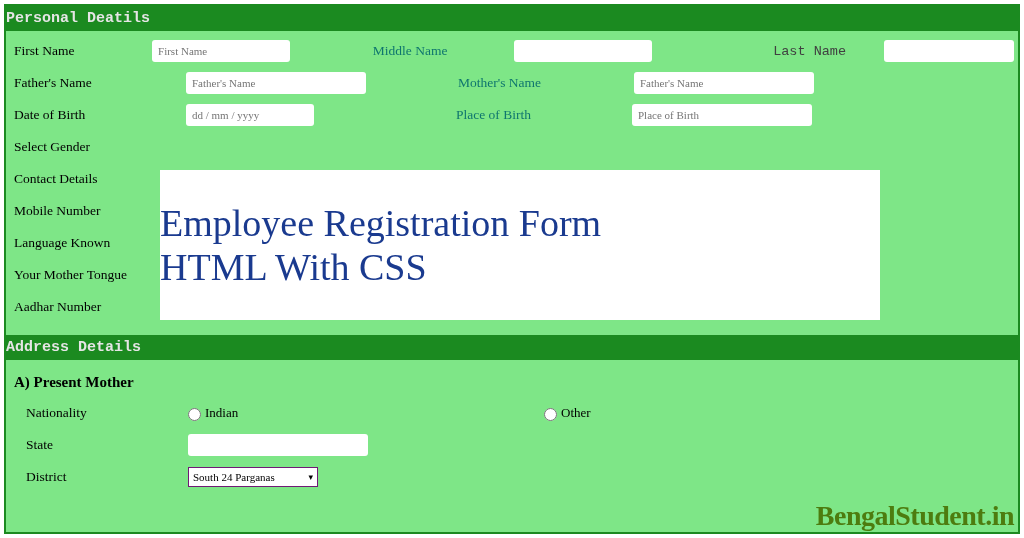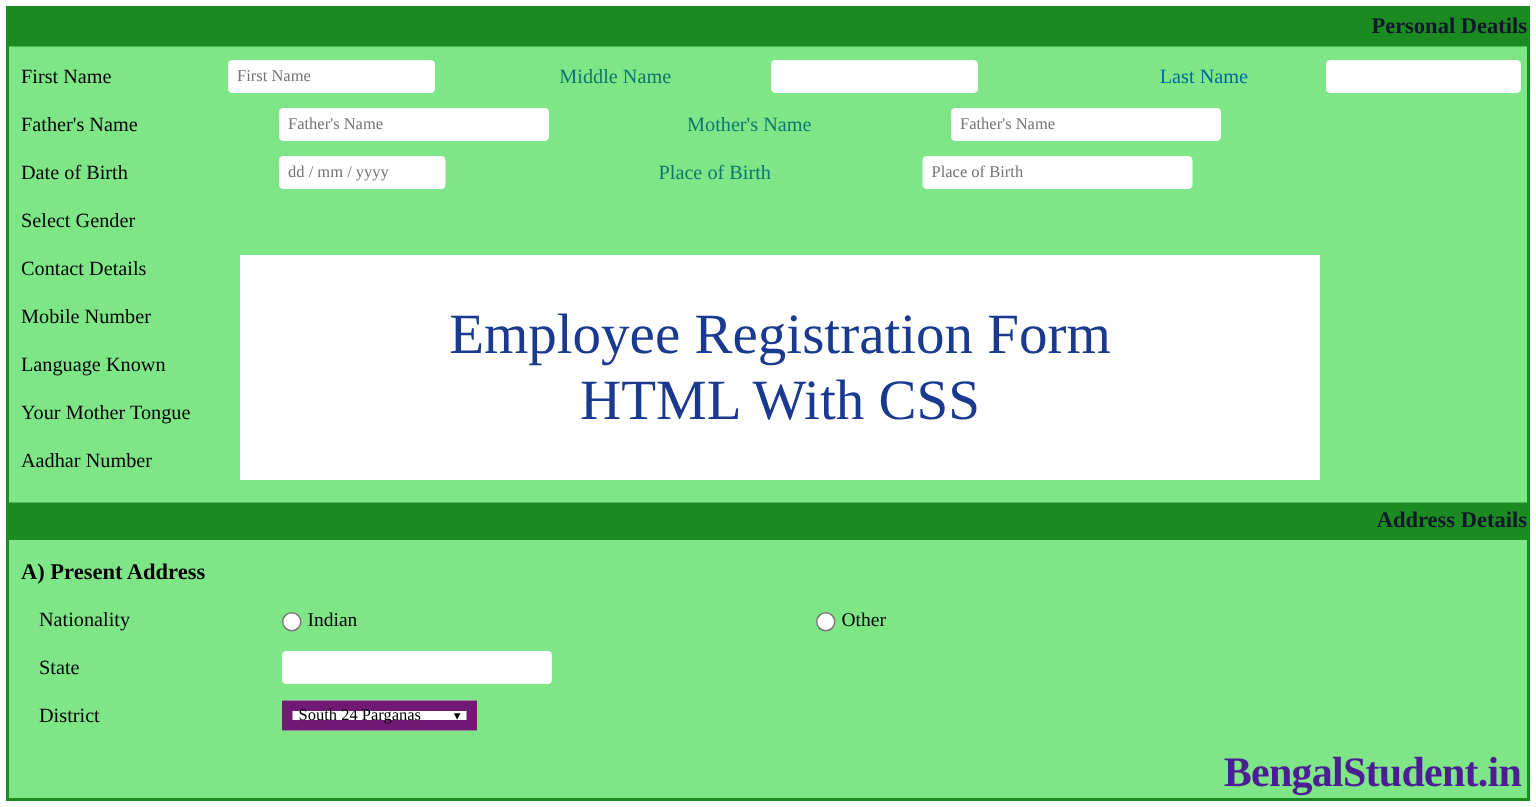--- a/index.html
+++ b/index.html
@@ -1,40 +1,40 @@
 <!DOCTYPE html>
 <html><head>
 <meta charset="utf-8">
 <style>
 * { box-sizing: border-box; margin: 0; padding: 0; }
 body { width: 1024px; height: 538px; background: #fff; font-family: "Comic Sans MS", cursive; position: relative; overflow: hidden; }
 .page { background: #7EE687; border: 2px solid #1B8A20; margin: 4px; min-height: 530px; }
-.section-header { background: #1B8A20; color: #0f172a; text-align: right; font-weight: bold; font-size: 15px; padding: 4px 0; }
+.section-header { background: #1B8A20; color: #e5e5e5; text-align: left; font-weight: bold; font-size: 15px; padding: 4px 0; font-family: Liberation Mono, monospace; }
 .content { padding: 8px 4px; }
 .row { display: flex; align-items: center; margin-bottom: 8px; min-height: 24px; gap: 26px; }
 .col-label { width: 150px; font-size: 13.5px; color: #000; padding-left: 4px; }
 .col-input { width: 180px; }
 .col-gap { width: 40px; }
 .col-label-2 { width: 150px; font-size: 13.5px; color: #0f766e; }
 .col-input-2 { width: 180px; }
 .col-gap-2 { width: 90px; }
-.col-label-3 { width: 110px; font-size: 13.5px; color: #0369a1; }
+.col-label-3 { width: 110px; font-size: 13.5px; color: #404040; font-family: Liberation Mono, monospace; }
 .col-input-3 { width: 170px; }
 input[type="text"] { width: 100%; height: 22px; border: none; border-radius: 3px; padding: 0 6px; font-size: 11px; color: #777; background: #fff; font-family: "Comic Sans MS", cursive; }
 input.spin { background: #fff; }
 .spinner-wrap { position: relative; width: 100%; }
 .spinner-btn { position: absolute; right: 1px; top: 1px; width: 14px; height: 20px; display: flex; flex-direction: column; font-size: 7px; line-height: 10px; text-align: center; color: #333; }
 .spinner-btn span { background: #eee; height: 10px; border: 1px solid #999; }
-.overlay { position: absolute; left: 160px; top: 170px; width: 720px; height: 150px; background: #fff; display: flex; flex-direction: column; justify-content: center; align-items: center; font-family: Georgia, serif; font-size: 38px; color: #1A3A8F; font-weight: 500; }
-.watermark { position: absolute; right: 10px; bottom: 6px; font-family: Georgia, serif; font-size: 28px; font-weight: bold; color: #4c1d95; letter-spacing: -0.5px; }
+.overlay { position: absolute; left: 160px; top: 170px; width: 720px; height: 150px; background: #fff; display: flex; flex-direction: column; justify-content: center; font-family: Georgia, serif; font-size: 38px; color: #1A3A8F; font-weight: 500; }
+.watermark { position: absolute; right: 10px; bottom: 6px; font-family: Georgia, serif; font-size: 28px; font-weight: bold; color: #4d7c0f; letter-spacing: -0.5px; }
 .subsection-title { font-weight: bold; font-size: 15px; padding: 6px 4px 10px 4px; }
 .radio-row { display: flex; align-items: flex-end; }
 .radio-row input[type="radio"] { margin: 0 4px 0 0; }
 .radio-label { font-size: 13px; }
-.sel { width: 130px; height: 20px; background: #fff; border: 7px solid #701a75; font-size: 11px; padding: 0 4px; display: inline-flex; align-items: center; justify-content: space-between; }
+.sel { width: 130px; height: 20px; background: #fff; border: 1px solid #701a75; font-size: 11px; padding: 0 4px; display: inline-flex; align-items: center; justify-content: space-between; }
 </style>
 </head>
 <body>
 
 <div class="page">
   <div class="section-header">Personal Deatils</div>
   <div class="content">
 
     <div class="row">
       <div class="col-label">First Name</div>
@@ -50,21 +50,21 @@
     <div class="row">
       <div class="col-label">Father's Name</div>
       <div class="col-input"><input type="text" placeholder="Father's Name" style=""></div>
       <div class="col-gap"></div>
       <div class="col-label-2">Mother's Name</div>
       <div class="col-input-2"><input type="text" placeholder="Father's Name" style=""></div>
     </div>
 
     <div class="row">
       <div class="col-label">Date of Birth</div>
-      <div class="col-input" style="width:111px"><input type="text" style="color: rgb(51, 51, 51); font-weight: 500;" placeholder="dd / mm / yyyy"></div>
+      <div class="col-input" style="width:128px"><input type="text" style="color: rgb(51, 51, 51); font-weight: 500;" placeholder="dd / mm / yyyy"></div>
       <div style="width:90px"></div>
       <div class="col-label-2">Place of Birth</div>
       <div class="col-input-2"><input type="text" placeholder="Place of Birth" style=""></div>
     </div>
 
     <div class="row">
         <div class="col-label">Select Gender</div>
       </div>
     <div class="row">
         <div class="col-label">Contact Details</div>
@@ -104,21 +104,21 @@
             </div>
         </div>
       </div>
     </div>
 
   </div>
 
   <div class="section-header">Address Details</div>
 
   <div class="content">
-    <div class="subsection-title">A) Present Address</div>
+    <div class="subsection-title">A) Present Mother</div>
 
     <div class="row" style="padding-left:12px">
       <div class="col-label" style="width:140px">Nationality</div>
       <div class="radio-row" style="width:330px">
         <input type="radio" name="nat" style="">
         <span class="radio-label">Indian</span>
       </div>
       <div class="radio-row">
         <input type="radio" name="nat" style="">
         <span class="radio-label">Other</span>

